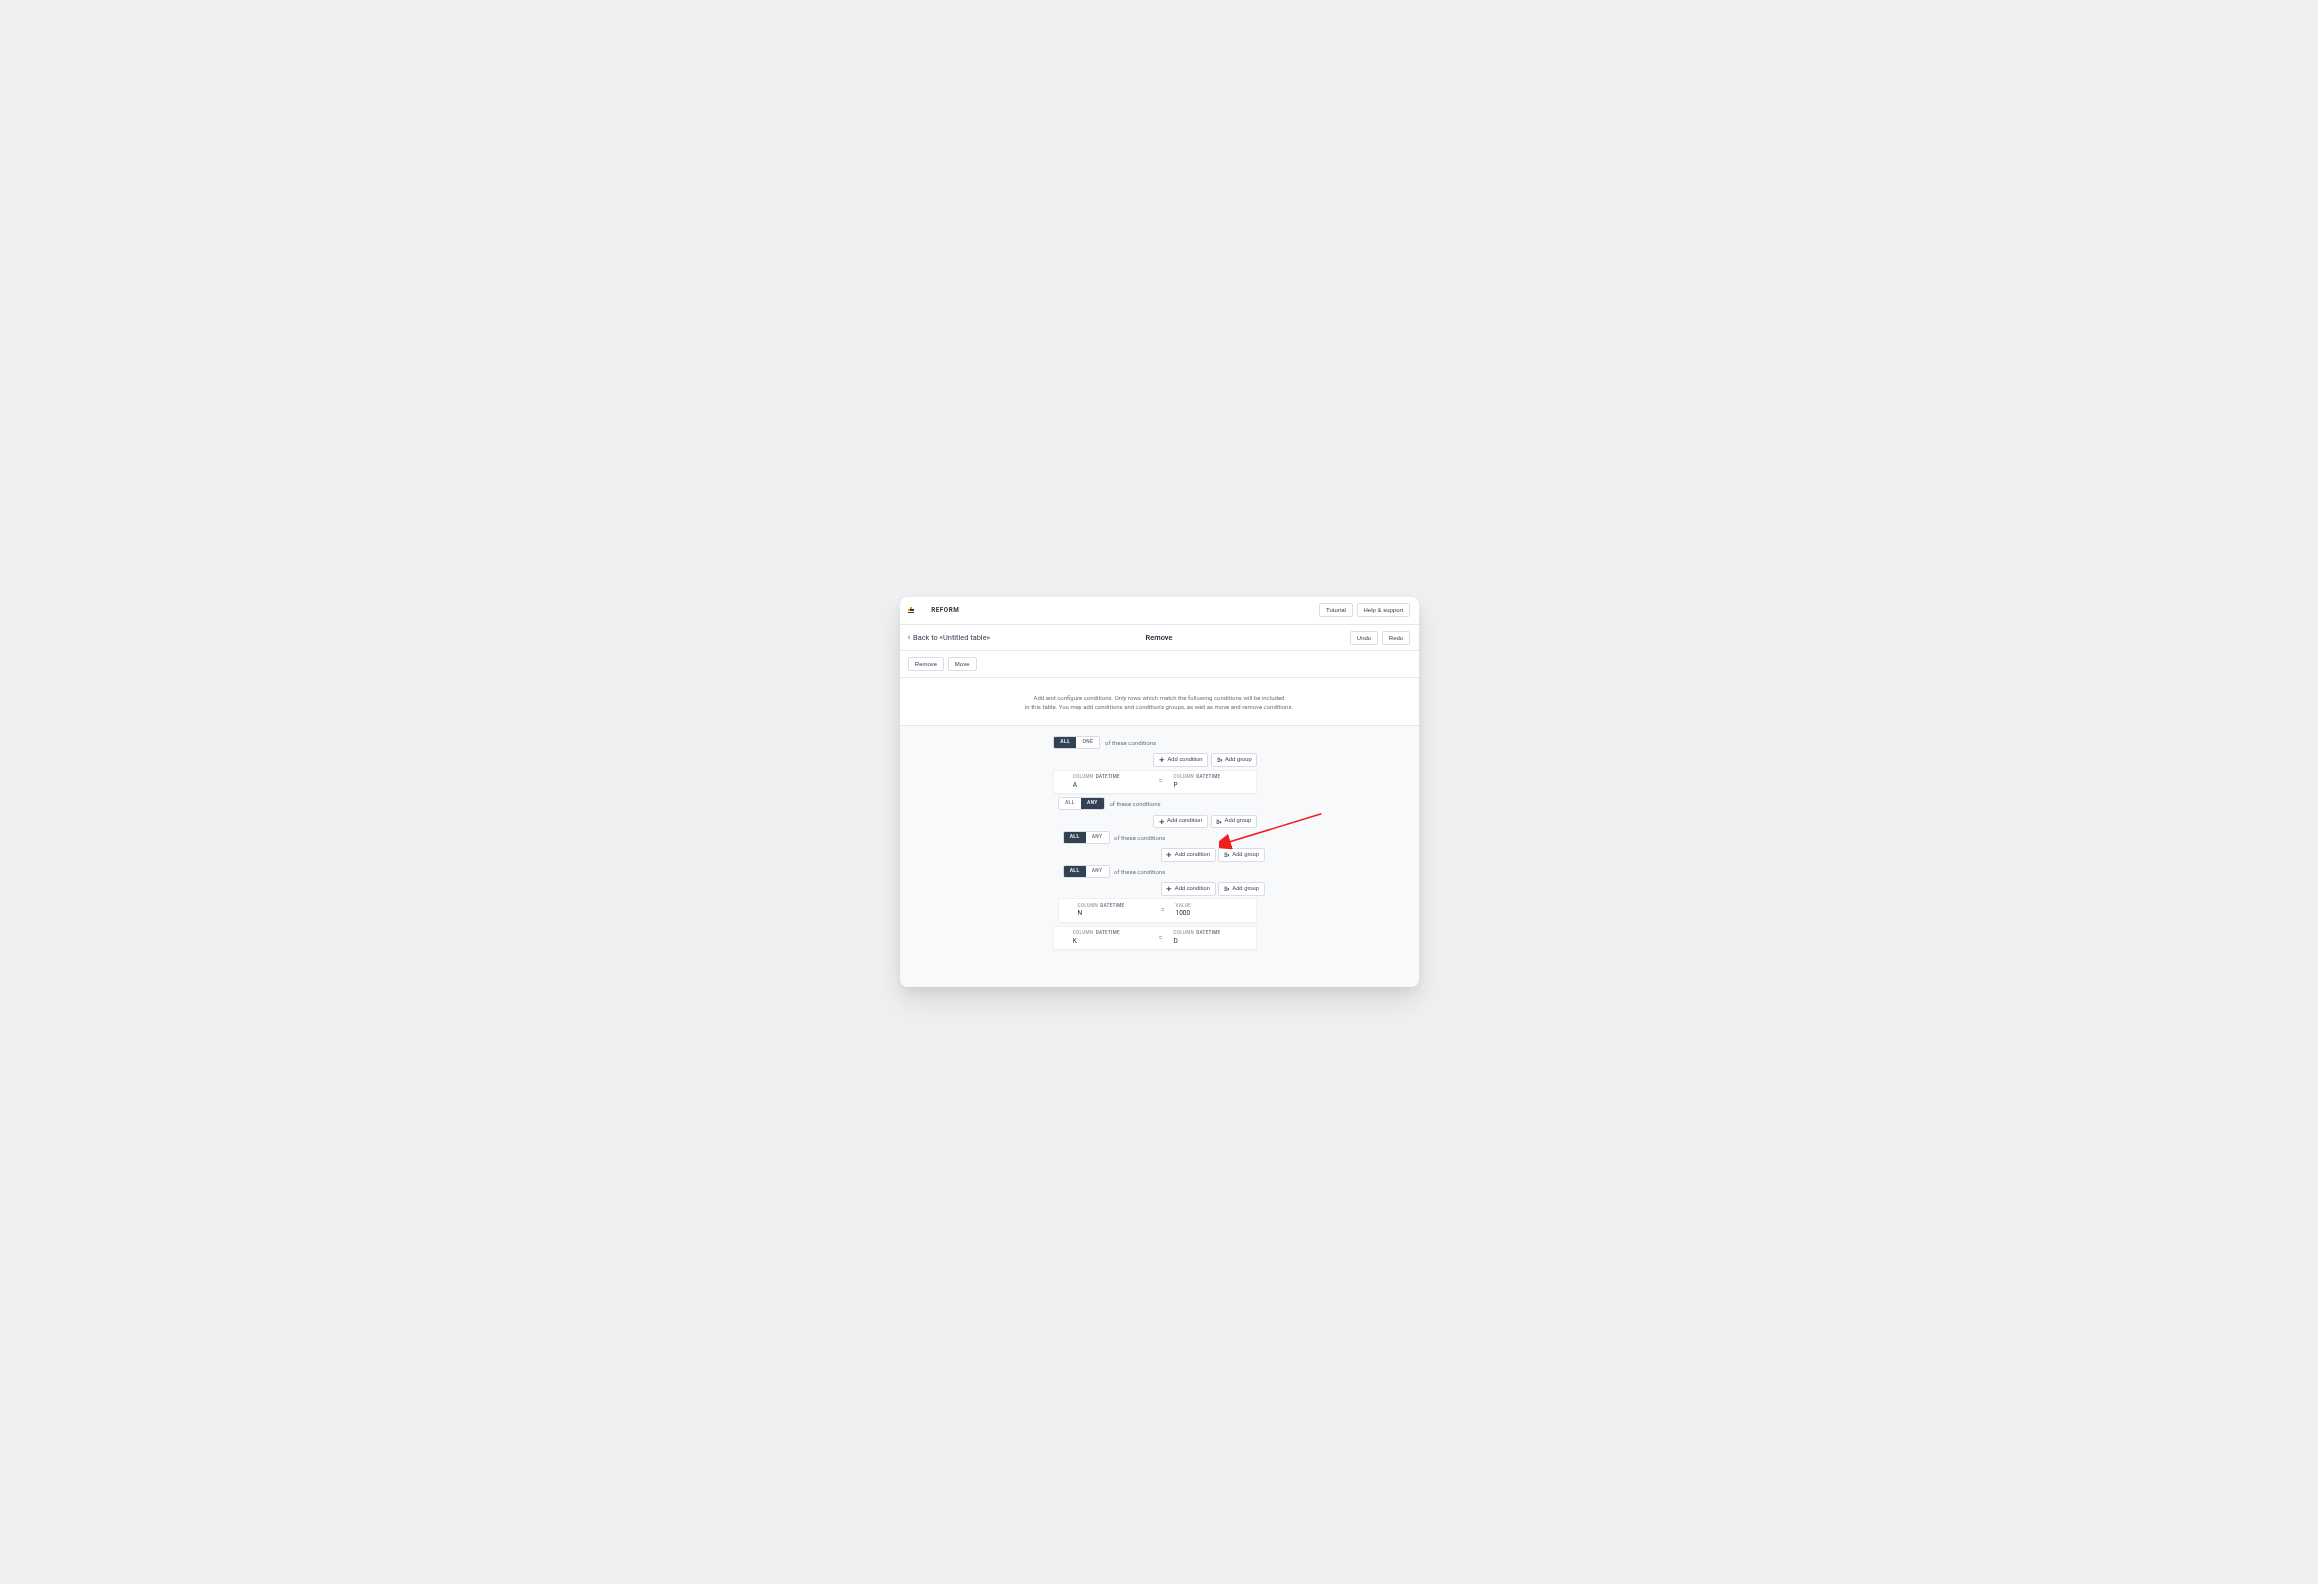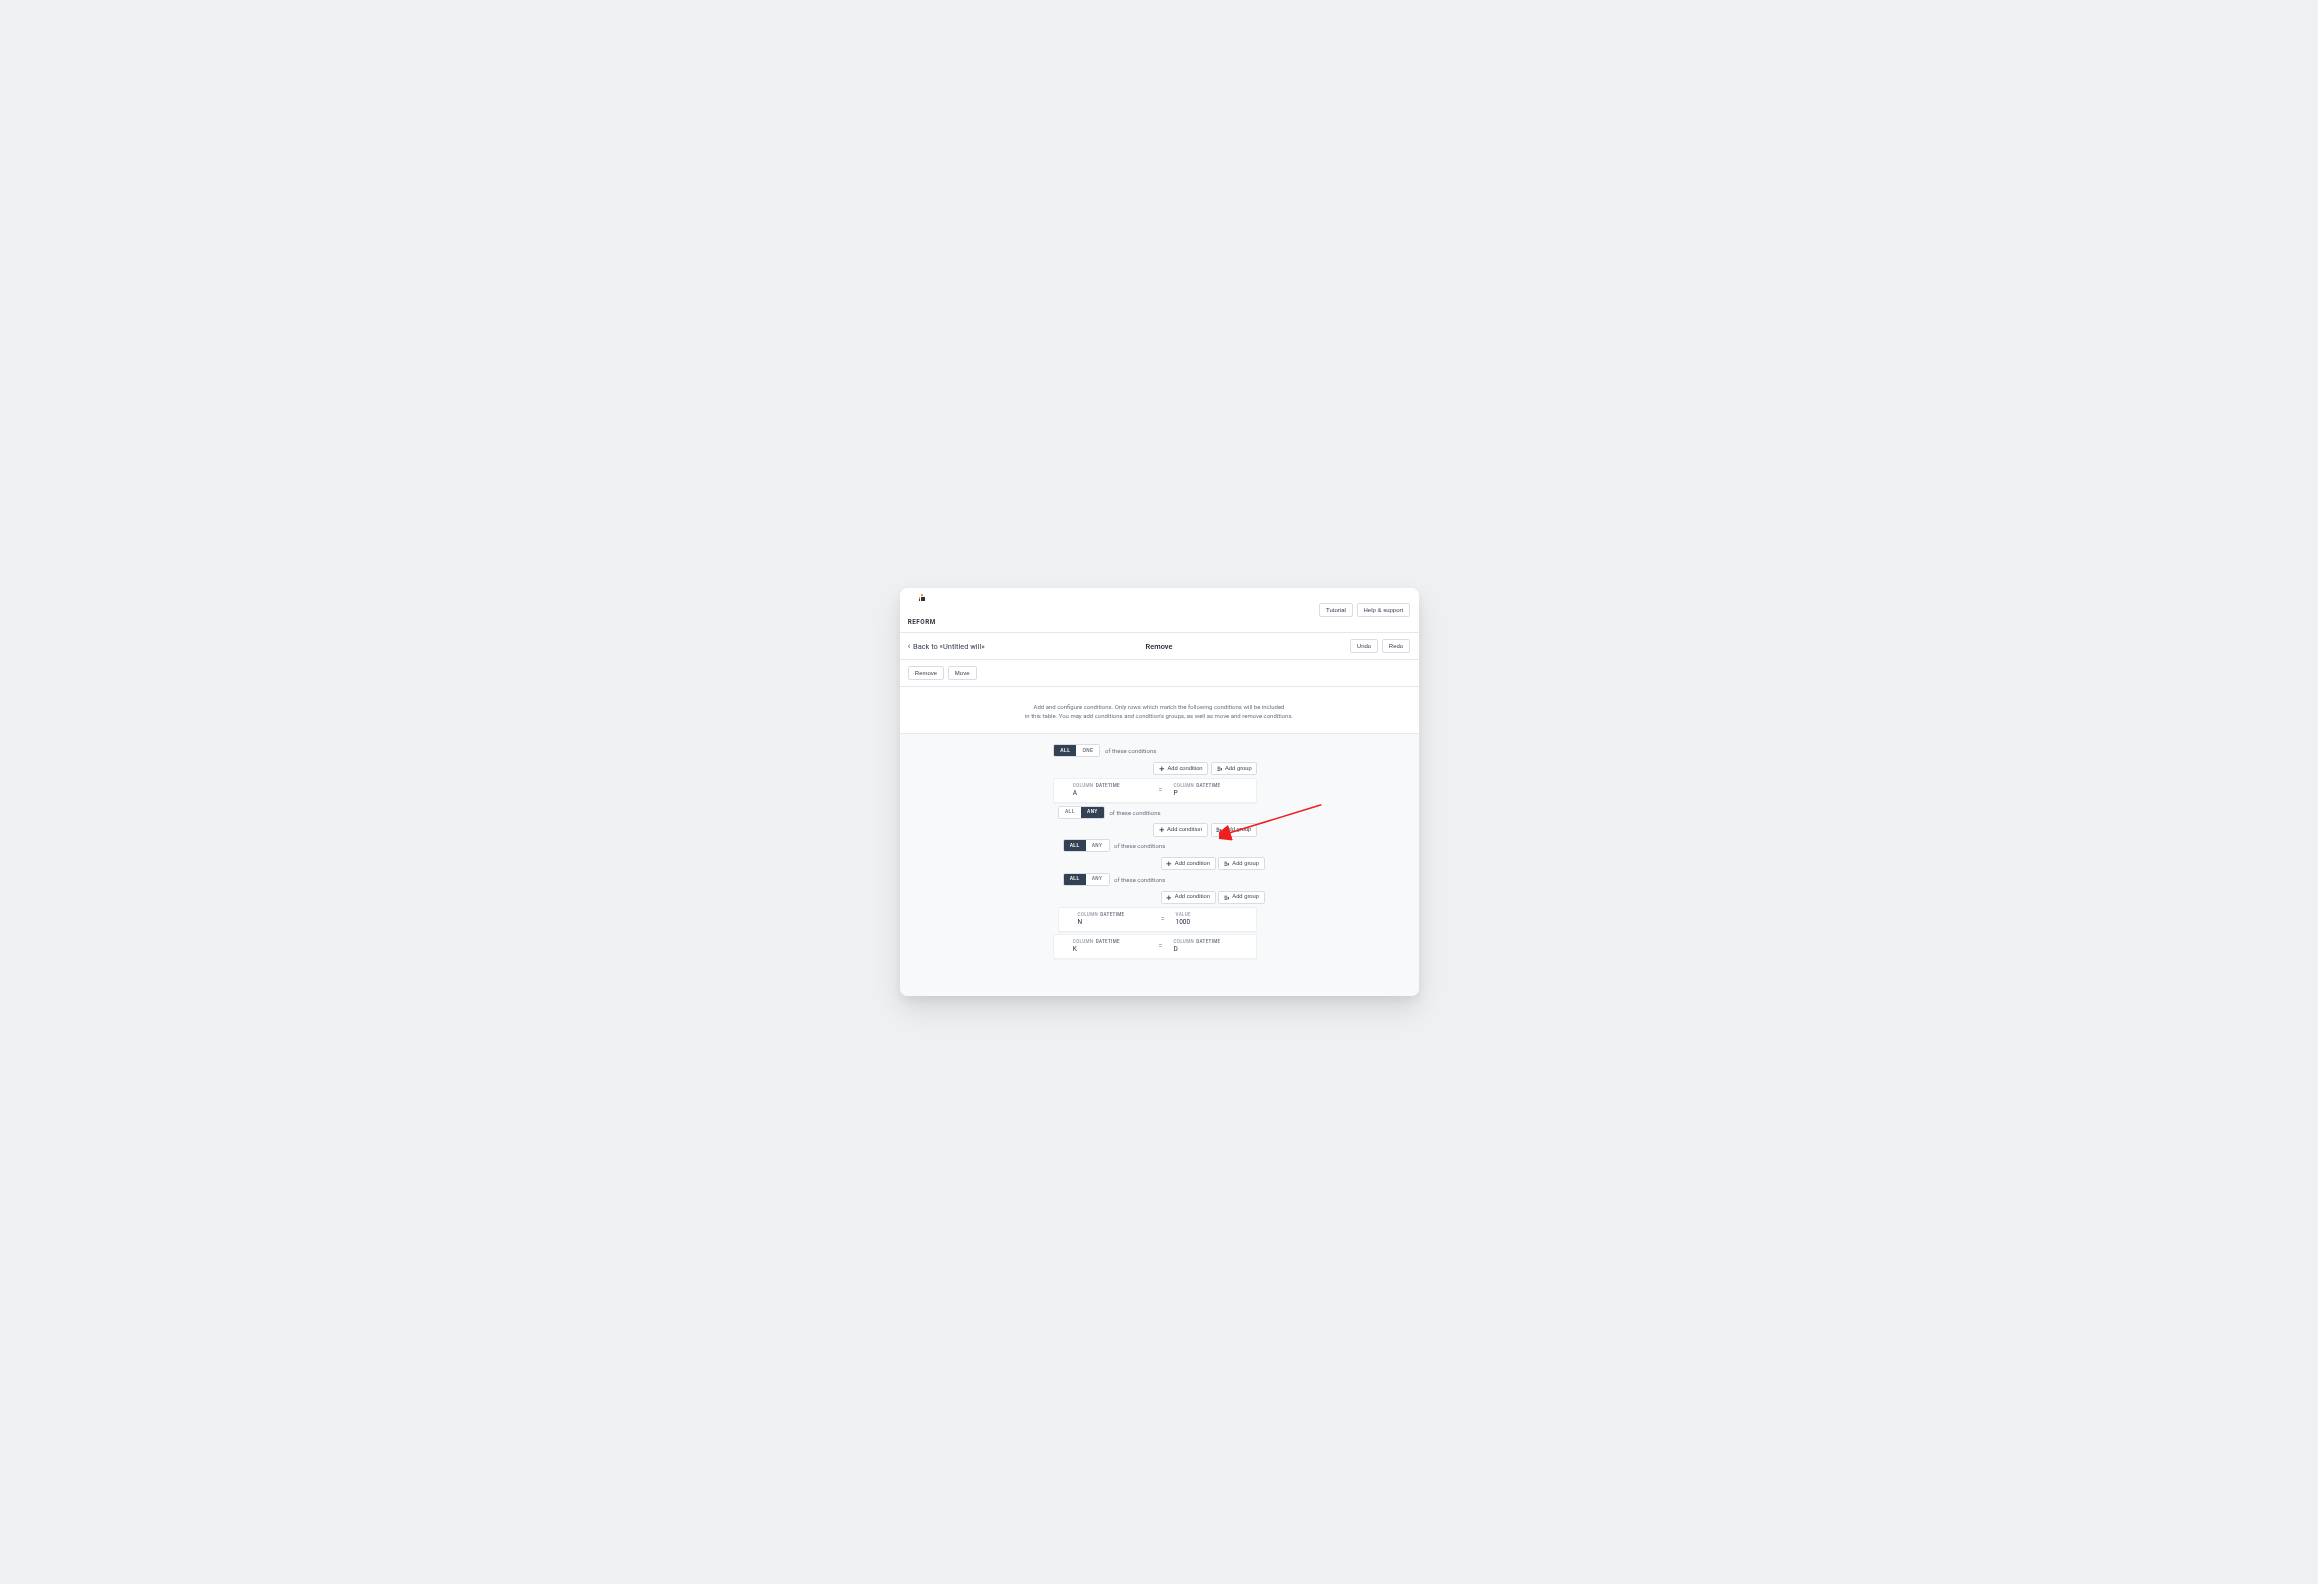--- a/index.html
+++ b/index.html
@@ -31,21 +31,20 @@
     border-bottom: 0.5px solid #e5e7eb;
   }
   .brand {
     display: flex;
     align-items: center;
     gap: 17px;
     font-weight: 700;
     letter-spacing: 0.5px;
     color: #30363d;
     font-size: 6.3px;
-    flex-direction: column;
   }
   .brand-logo {
     width: 6.5px;
     height: 6.5px;
     display: grid;
     grid-template-columns: repeat(3, 1fr);
     grid-template-rows: repeat(3, 1fr);
     gap: 0.5px;
   }
   .brand-logo span { background:#30363d; }
@@ -242,21 +241,21 @@
     </div>
     <div class="btn-row">
       <button class="btn">Tutorial</button>
       <button class="btn">Help &amp; support</button>
     </div>
   </div>
 
   <div class="subbar">
     <div class="breadcrumb">
       <span class="chev">‹</span>
-      <span>Back to «Untitled will»</span>
+      <span>Back to «Untitled table»</span>
     </div>
     <div class="page-title">Remove</div>
     <div class="sub-actions">
       <button class="btn">Undo</button>
       <button class="btn">Redo</button>
     </div>
   </div>
 
   <div class="toolbar">
     <button class="btn">Remove</button>

